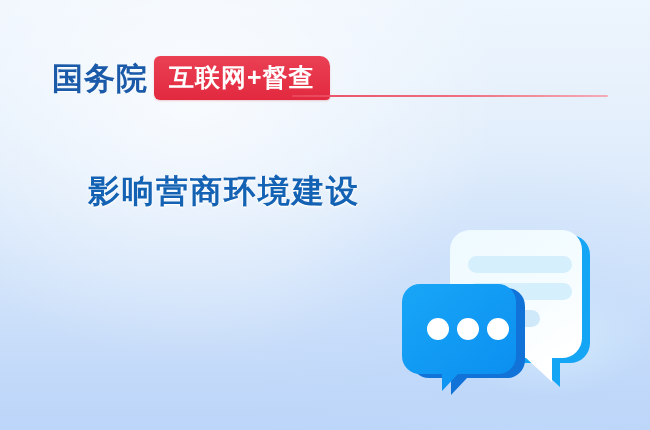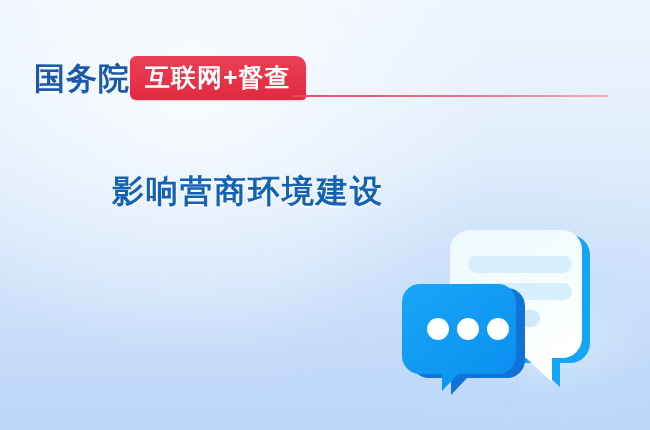--- a/index.html
+++ b/index.html
@@ -43,37 +43,37 @@
     width: 540px;
     height: 460px;
     border-radius: 50%;
     background: radial-gradient(closest-side, rgba(190,216,250,0.55), rgba(190,216,250,0));
     pointer-events: none;
   }
 
   
   .header {
     position: absolute;
-    left: 34px;
+    left: 52px;
     top: 56px;
     height: 44px;
     display: flex;
     align-items: center;
   }
   .gov-text {
     font-size: 31px;
     font-weight: bold;
     color: #1a5aa8;
     letter-spacing: 1px;
     line-height: 1;
     white-space: nowrap;
     text-shadow: 0 1px 0 rgba(255,255,255,0.8);
   }
   .badge {
-    margin-left: 0;
+    margin-left: 6px;
     background: #e8384f;
     background: linear-gradient(180deg, #ea4054 0%, #e2293f 100%);
     color: #ffffff;
     font-size: 25px;
     font-weight: bold;
     letter-spacing: 1px;
     line-height: 1;
     padding: 9px 15px 10px 15px;
     border-radius: 6px 10px 4px 6px;
     white-space: nowrap;
@@ -89,21 +89,20 @@
     border-radius: 1px;
     opacity: 0.95;
   }
 
   
   .title-block {
     position: absolute;
     left: 88px;
     top: 168px;
     width: 320px;
-    text-align: center;
   }
   .title-line {
     font-size: 32px;
     font-weight: bold;
     color: #1462b4;
     letter-spacing: 2px;
     line-height: 46px;
     white-space: nowrap;
     text-shadow:
       0 1px 0 rgba(255,255,255,0.9),

